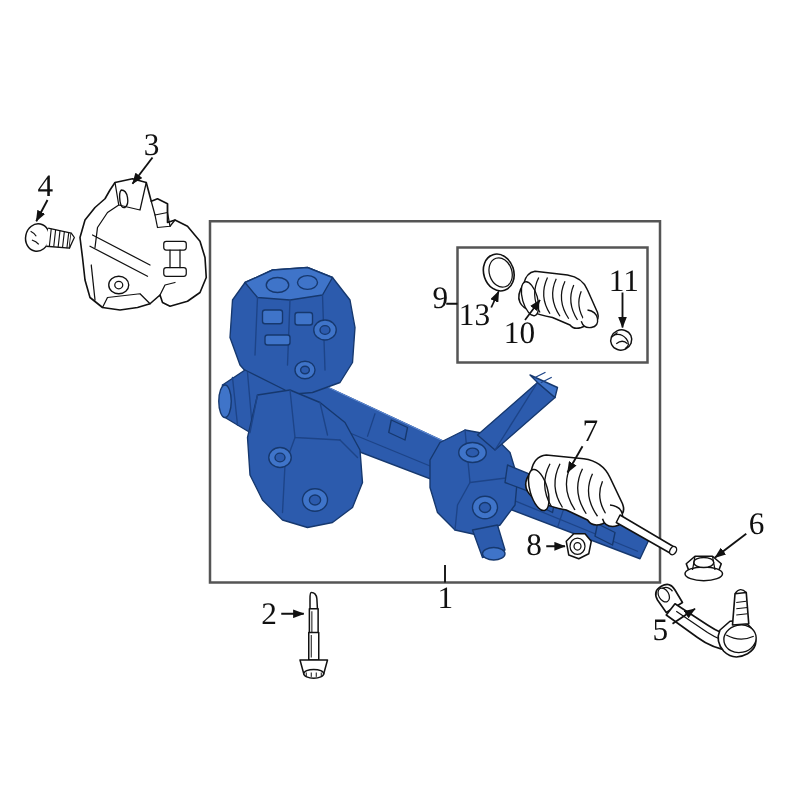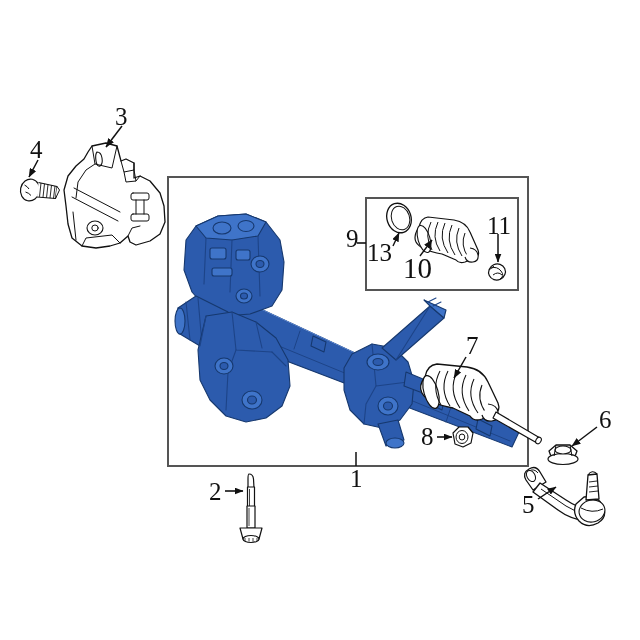--- a/index.html
+++ b/index.html
@@ -309,21 +309,21 @@
     <g>
       <path d="M538 499 L556 487" stroke="#111111" stroke-width="1.5" fill="none" marker-end="url(#arrowhead)"></path>
     </g>
 
   </svg>
 
   <div class="callout-label" style="left:346px; top:226px; font-size:25px;">9</div>
 
   <div class="callout-label" style="left:367px; top:240px; font-size:25px;">13</div>
 
-  <div class="callout-label" style="left:403px; top:254px; font-size:29px;">10</div>
+  <div class="callout-label" style="left:403px; top:254px; font-size:25px;">10</div>
 
   <div class="callout-label" style="left:487px; top:213px; font-size:25px;">11</div>
 
   <div class="callout-label" style="left:466px; top:333px; font-size:25px;">7</div>
 
   <div class="callout-label" style="left:421px; top:424px; font-size:25px;">8</div>
 
   <div class="callout-label" style="left:599px; top:407px; font-size:25px;">6</div>
 
   <div class="callout-label" style="left:522px; top:492px; font-size:25px;">5</div>

